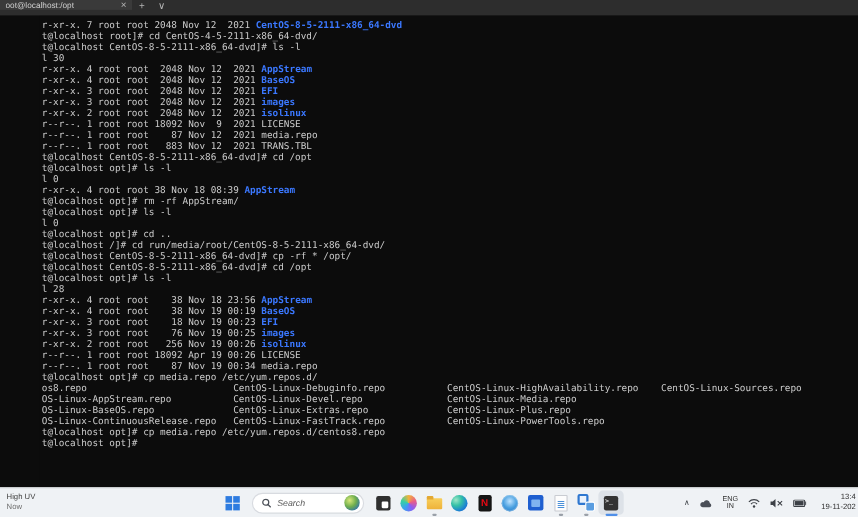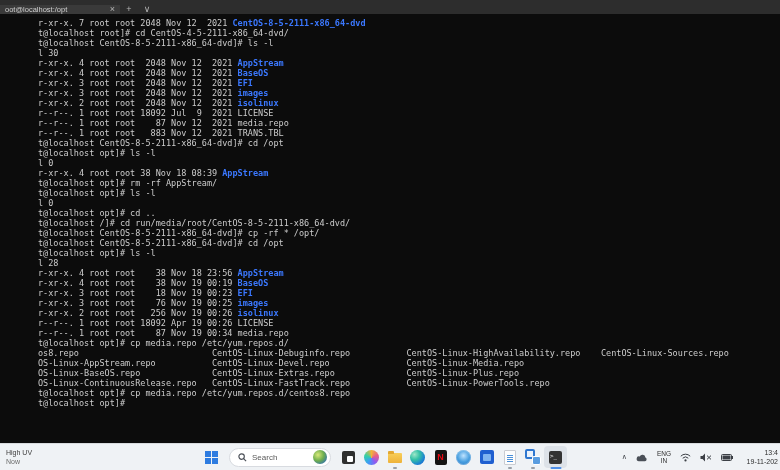--- a/index.html
+++ b/index.html
@@ -2,21 +2,21 @@
 <html><head>
 <meta charset="utf-8">
 <style>
   html,body{margin:0;padding:0;}
   body{
     width:780px;height:470px;overflow:hidden;position:relative;
     background:#0c0c0c;font-family:"Liberation Sans",sans-serif;
     -webkit-font-smoothing:antialiased;
   }
   
-  .titlebar{position:absolute;top:0;left:0;width:780px;height:14px;background:#2d2d2d;display:flex;align-items:flex-end;z-index:5;}
+  .titlebar{position:absolute;top:0;left:0;width:780px;height:14px;background:#2d2d2d;display:flex;align-items:flex-start;z-index:5;}
   .tab{width:120px;background:#3a3a3a;color:#cfcfcf;font-size:7.5px;display:flex;align-items:center;padding:0 5px;box-sizing:border-box;}
   .tab .tab-title{flex:1;white-space:nowrap;overflow:hidden;}
   .tab .tab-close{color:#b5b5b5;font-size:9px;line-height:9px;margin-left:3px;}
   .tabbar-btn{width:18px;display:flex;align-items:center;justify-content:center;color:#b5b5b5;font-size:9px;}
   .banner{position:absolute;left:0;top:0;width:780px;height:14px;display:flex;align-items:center;justify-content:center;color:#f5f5f5;pointer-events:none;}
   .banner .b-pre,.banner .b-suf{font-size:8.5px;}
   .banner .b-brand{font-weight:bold;font-size:10.5px;letter-spacing:.4px;margin:0 1px;}
   .win-controls{position:absolute;right:4px;top:0;height:14px;display:flex;align-items:center;gap:18px;color:#cccccc;}
   .wc{font-size:8px;line-height:8px;}
   
@@ -33,21 +33,21 @@
   .weather{position:absolute;left:6px;top:4px;font-size:7px;line-height:9px;color:#3c3c3c;}
   .weather .now{color:#6b6b6b;}
   .center-cluster{position:absolute;left:200px;top:0;height:26px;display:flex;align-items:center;}
   .slot{width:23px;height:26px;display:flex;align-items:center;justify-content:center;position:relative;}
   .run-dot{position:absolute;bottom:1px;left:50%;transform:translateX(-50%);width:4px;height:2px;border-radius:1px;background:#9aa0a8;}
   .active-bar{position:absolute;bottom:1px;left:50%;transform:translateX(-50%);width:11px;height:2px;border-radius:1px;background:#4f8fe8;}
   
   .start-logo{width:13px;height:13px;display:grid;grid-template-columns:6px 6px;grid-template-rows:6px 6px;gap:1px;}
   .start-logo i{background:#2e7ce0;}
   
-  .search-pill{width:102px;height:19px;margin:0 6px;border-radius:10px;background:#ffffff;border:1px solid #d8dbe0;display:flex;align-items:center;gap:5px;padding:0 3px 0 8px;box-sizing:border-box;}
+  .search-pill{width:102px;height:19px;margin:0 6px;border-radius:10px;background:#ffffff;border:1px solid #d8dbe0;display:flex;align-items:center;gap:5px;padding:0 3px 0 8px;box-sizing:border-box;font-style:italic;}
   .search-pill .search-label{flex:1;font-size:8px;color:#5a5a5a;}
   .search-globe{width:14px;height:14px;border-radius:50%;background:radial-gradient(circle at 35% 35%, #d8e87a, #6fae4e 45%, #2e6fb2 85%);}
   
   .taskview{width:13px;height:13px;background:#2f2f2f;border-radius:2px;position:relative;}
   .taskview i{position:absolute;right:2px;bottom:2px;width:6px;height:6px;background:#ffffff;border-radius:1px;}
   
   .copilot{width:15px;height:15px;border-radius:50%;background:conic-gradient(#f2b23a,#e85c8a,#8a5cf5,#3aa0f2,#35d0a5,#f2b23a);}
   
   .folder{width:14px;height:10px;background:linear-gradient(#f8ce5a,#eeb23a);border-radius:1px;position:relative;margin-top:2px;}
   .folder:before{content:"";position:absolute;top:-2px;left:0;width:6px;height:3px;background:#e3a832;border-radius:1px 1px 0 0;}
@@ -106,21 +106,21 @@
   <div id="terminal-output">
       <div class="tline"><span>r-xr-x. 7 root root 2048 Nov 12  2021 </span><span class="b">CentOS-8-5-2111-x86_64-dvd</span></div>
       <div class="tline"><span>t@localhost root]# cd CentOS-4-5-2111-x86_64-dvd/</span></div>
       <div class="tline"><span>t@localhost CentOS-8-5-2111-x86_64-dvd]# ls -l</span></div>
       <div class="tline"><span>l 30</span></div>
       <div class="tline"><span>r-xr-x. 4 root root  2048 Nov 12  2021 </span><span class="b">AppStream</span></div>
       <div class="tline"><span>r-xr-x. 4 root root  2048 Nov 12  2021 </span><span class="b">BaseOS</span></div>
       <div class="tline"><span>r-xr-x. 3 root root  2048 Nov 12  2021 </span><span class="b">EFI</span></div>
       <div class="tline"><span>r-xr-x. 3 root root  2048 Nov 12  2021 </span><span class="b">images</span></div>
       <div class="tline"><span>r-xr-x. 2 root root  2048 Nov 12  2021 </span><span class="b">isolinux</span></div>
-      <div class="tline"><span>r--r--. 1 root root 18092 Jul  9  2021 LICENSE</span></div>
+      <div class="tline"><span>r--r--. 1 root root 18092 Nov  9  2021 LICENSE</span></div>
       <div class="tline"><span>r--r--. 1 root root    87 Nov 12  2021 media.repo</span></div>
       <div class="tline"><span>r--r--. 1 root root   883 Nov 12  2021 TRANS.TBL</span></div>
       <div class="tline"><span>t@localhost CentOS-8-5-2111-x86_64-dvd]# cd /opt</span></div>
       <div class="tline"><span>t@localhost opt]# ls -l</span></div>
       <div class="tline"><span>l 0</span></div>
       <div class="tline"><span>r-xr-x. 4 root root 38 Nov 18 08:39 </span><span class="b">AppStream</span></div>
       <div class="tline"><span>t@localhost opt]# rm -rf AppStream/</span></div>
       <div class="tline"><span>t@localhost opt]# ls -l</span></div>
       <div class="tline"><span>l 0</span></div>
       <div class="tline"><span>t@localhost opt]# cd ..</span></div>

